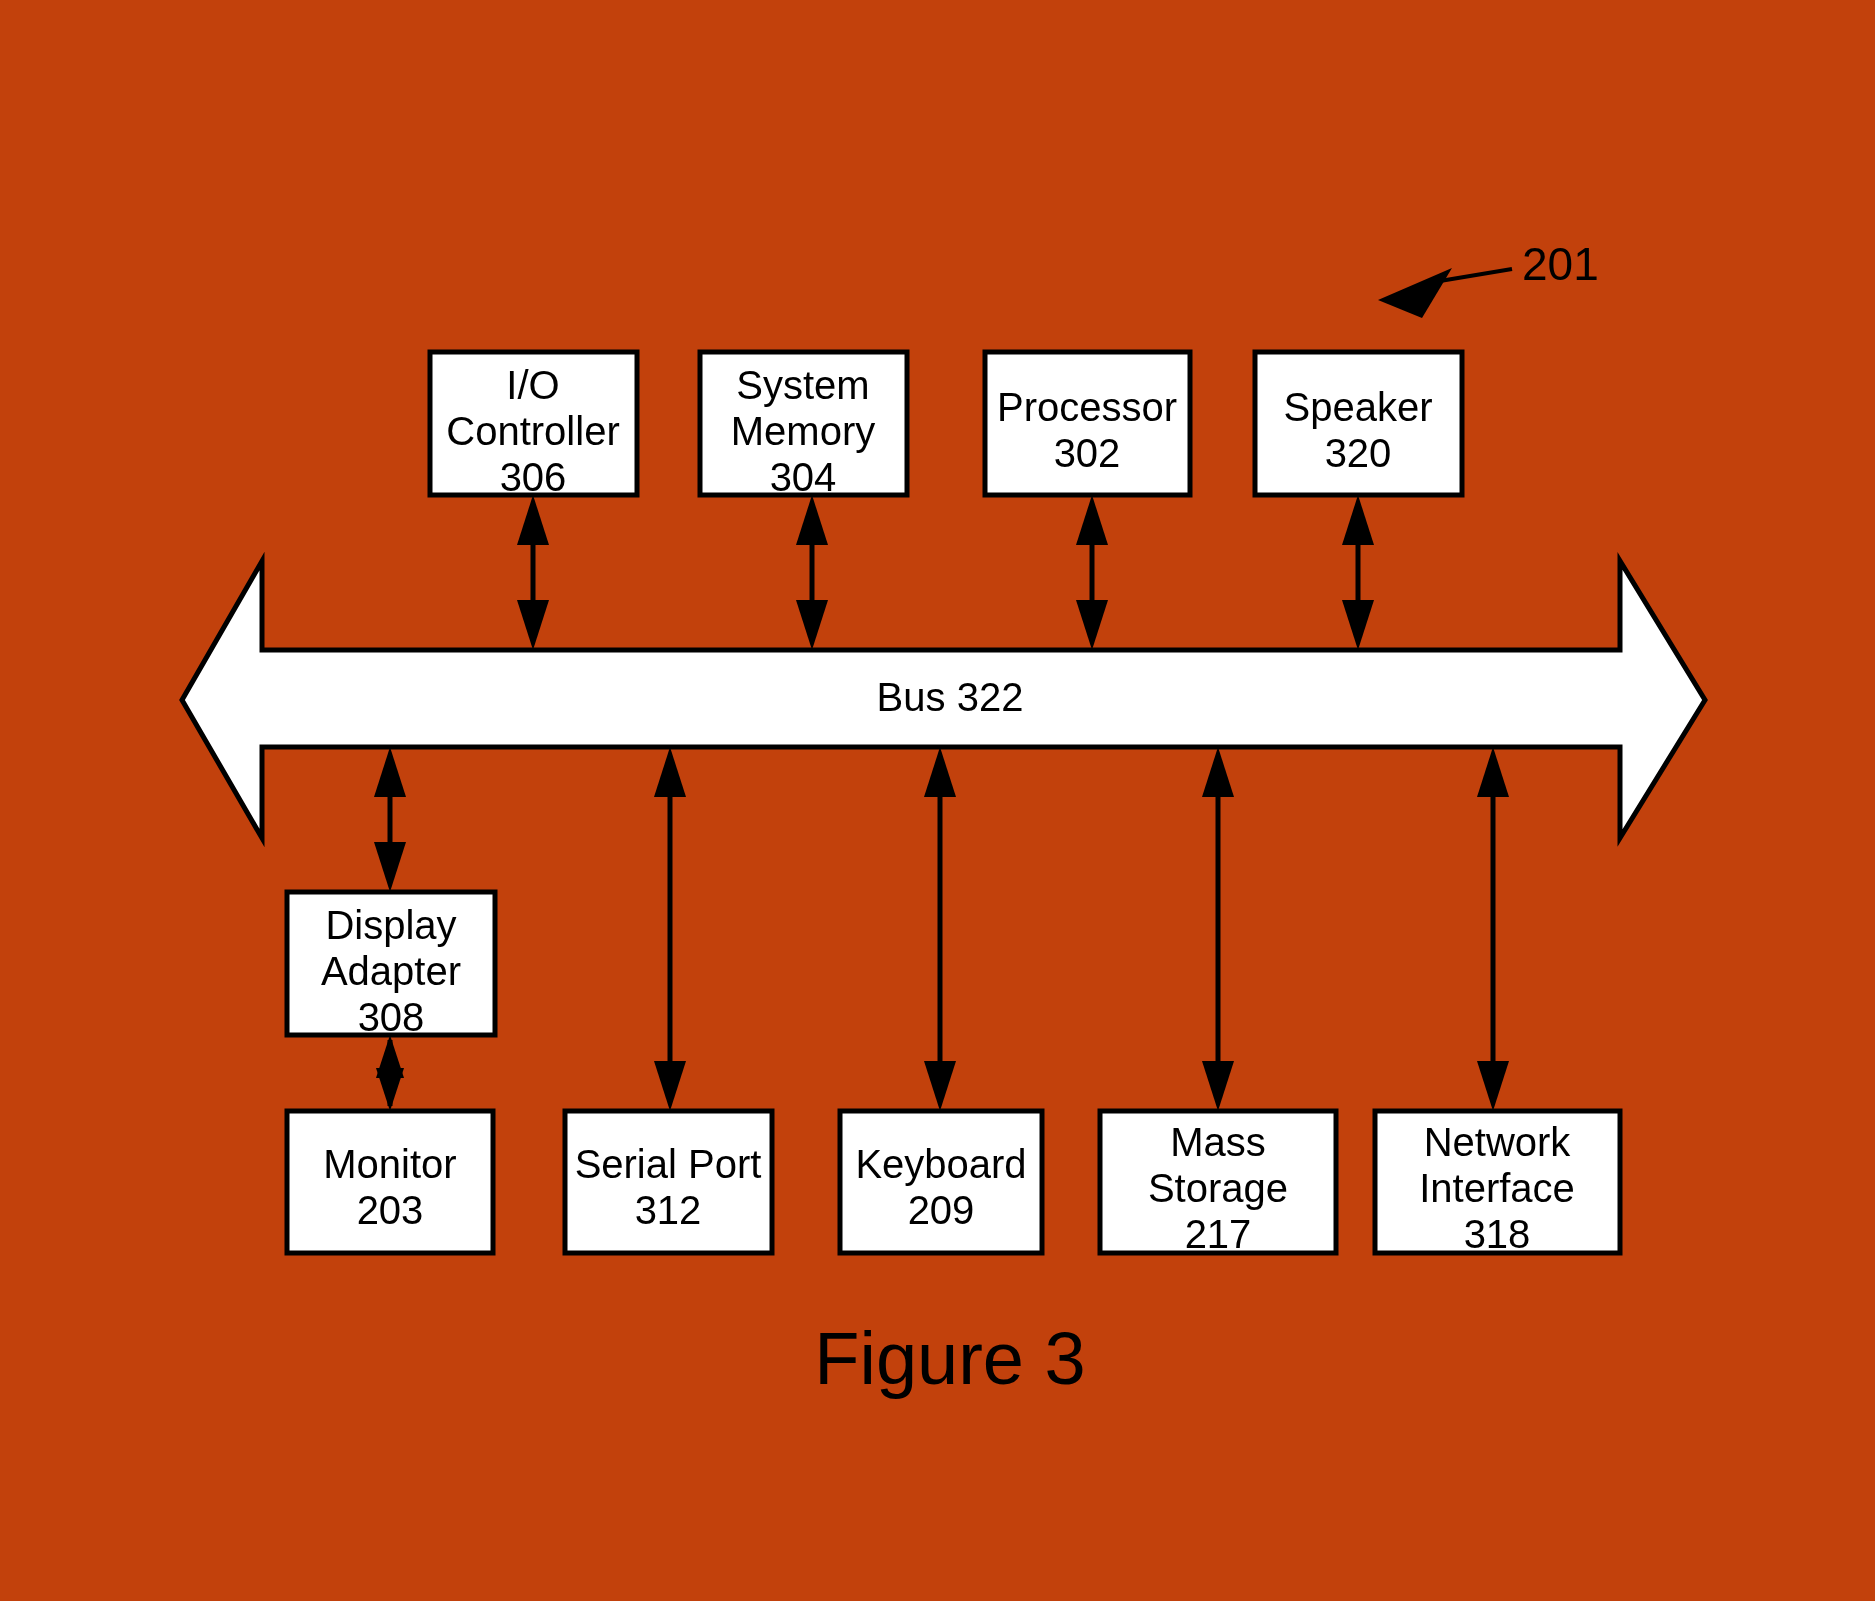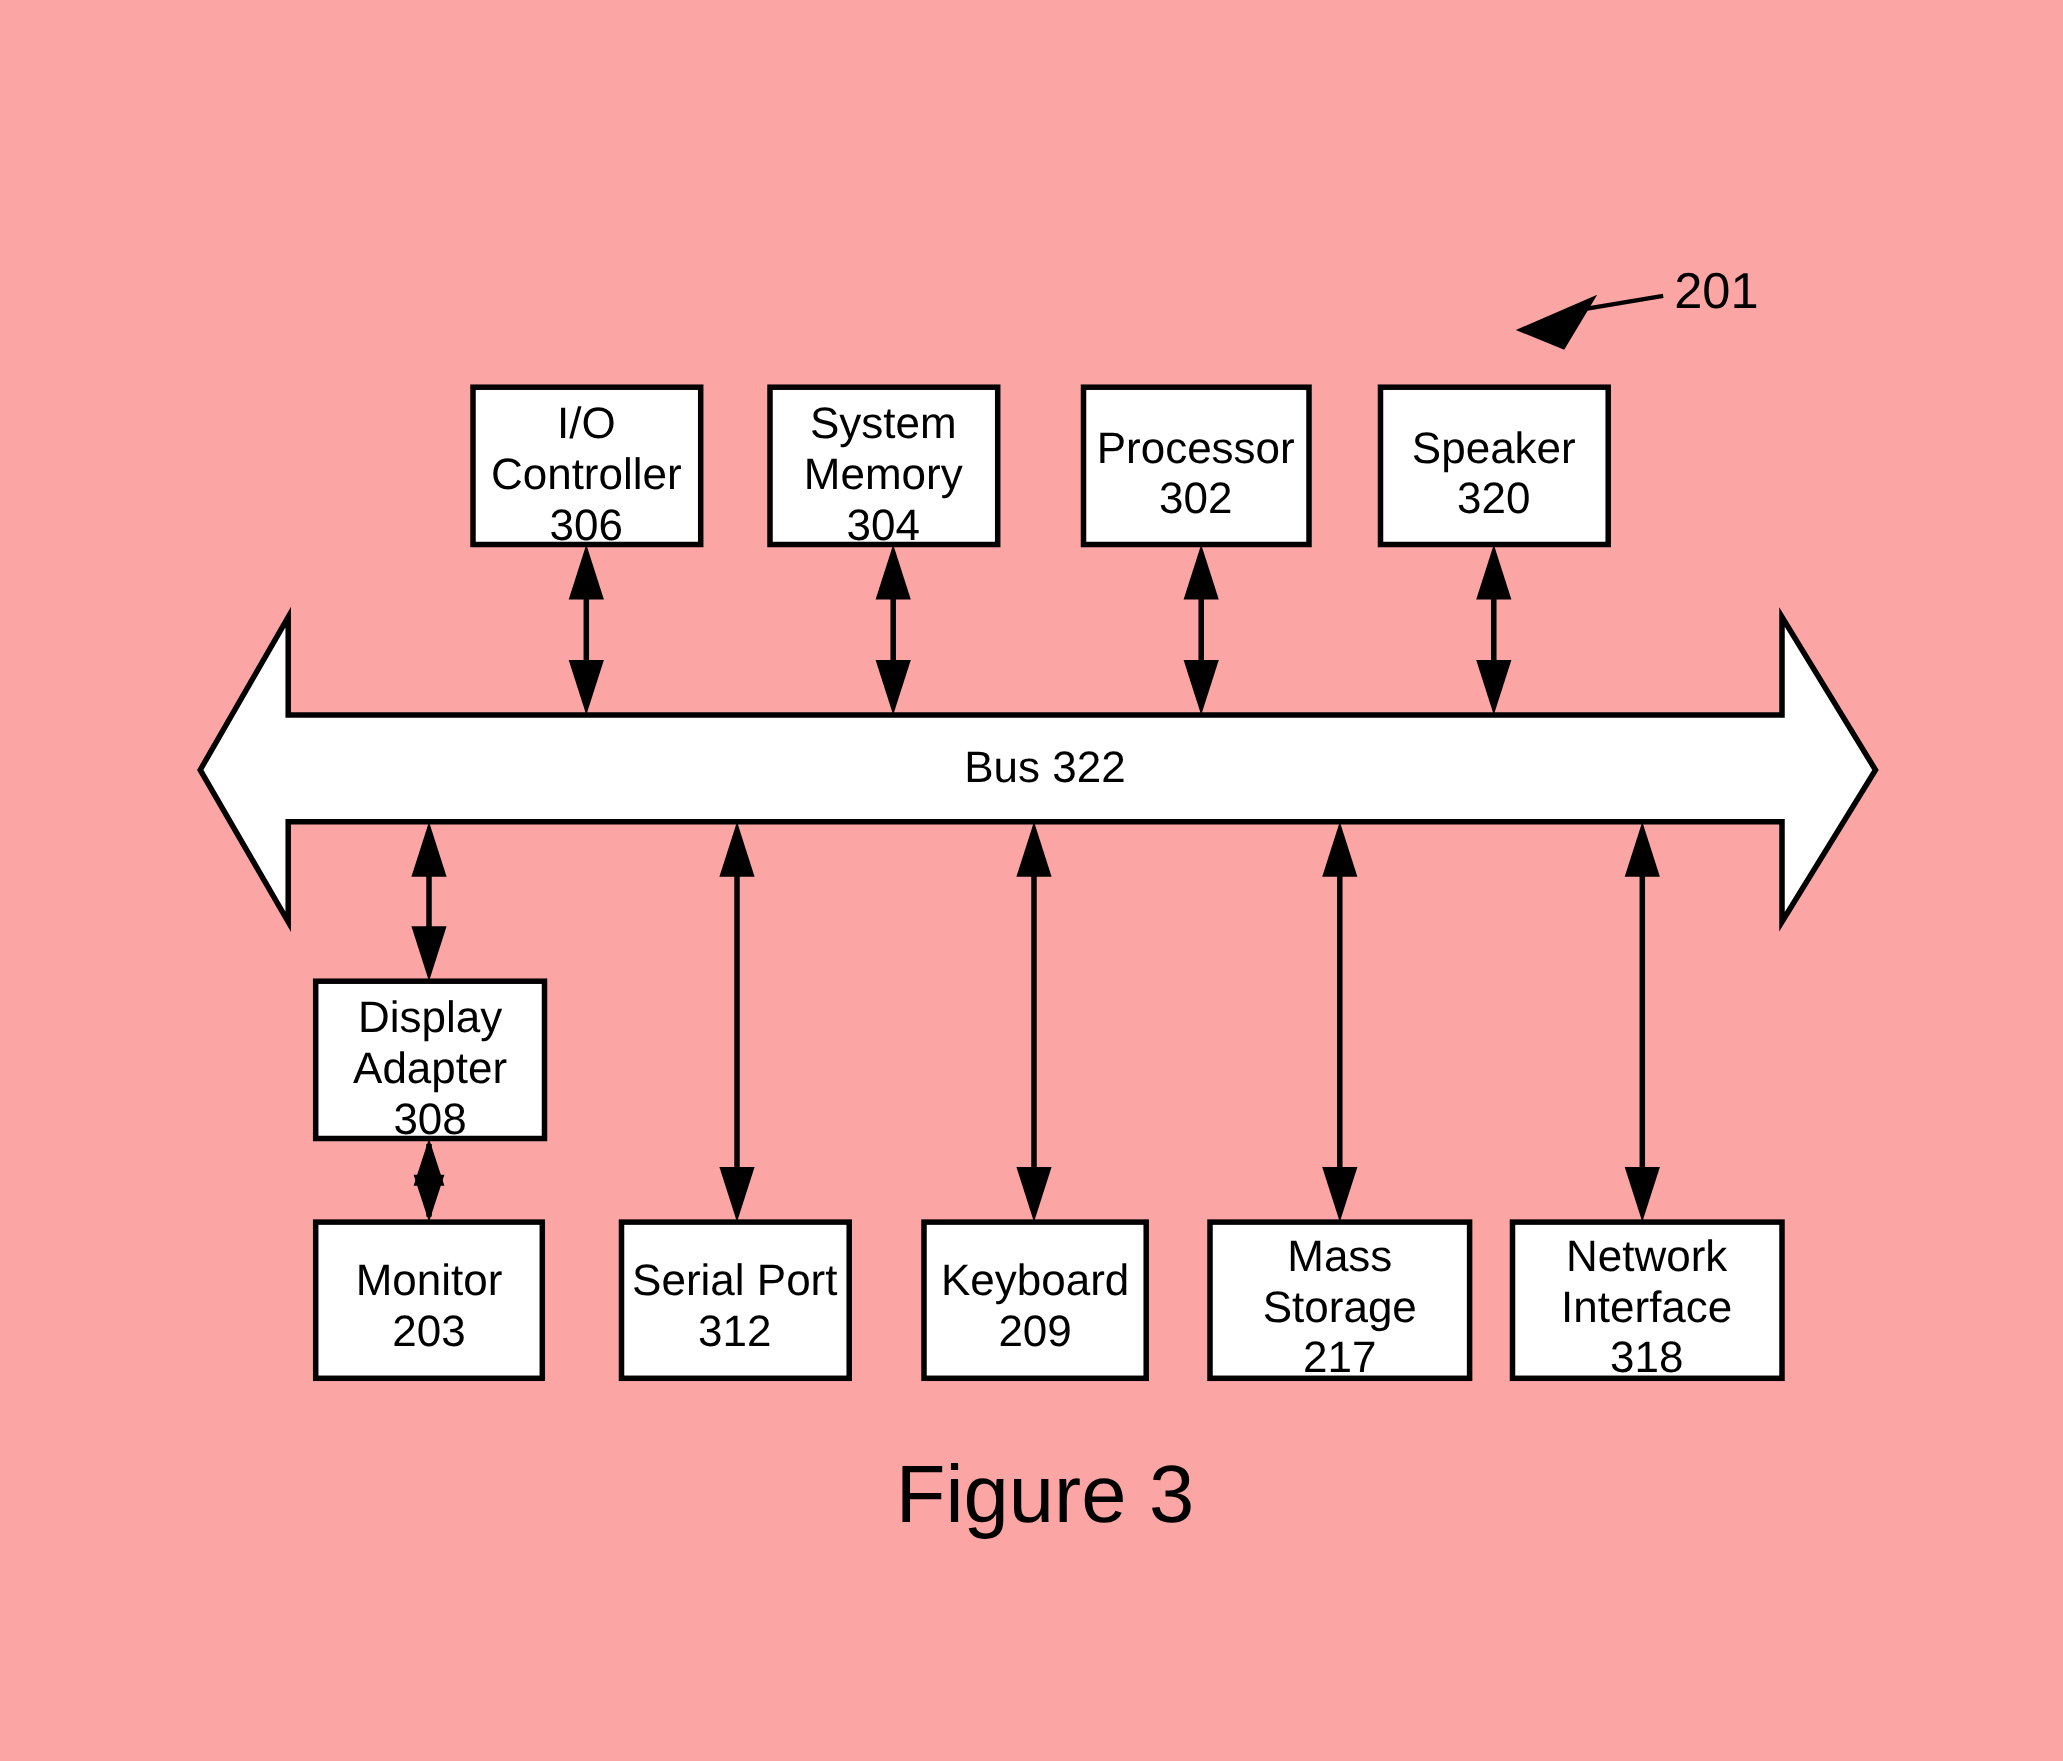--- a/index.html
+++ b/index.html
@@ -12,21 +12,21 @@
     width: 1875px;
     height: 1601px;
     font-family: "Liberation Sans", sans-serif;
     color: #000000;
     overflow: hidden;
   }
   #figure-root {
     position: relative;
     width: 1875px;
     height: 1601px;
-    background: #fca5a5;
+    background: #c2410c;
   }
   svg#diagram {
     position: absolute;
     top: 0;
     left: 0;
     width: 1875px;
     height: 1601px;
     display: block;
   }
   .box-rect {

